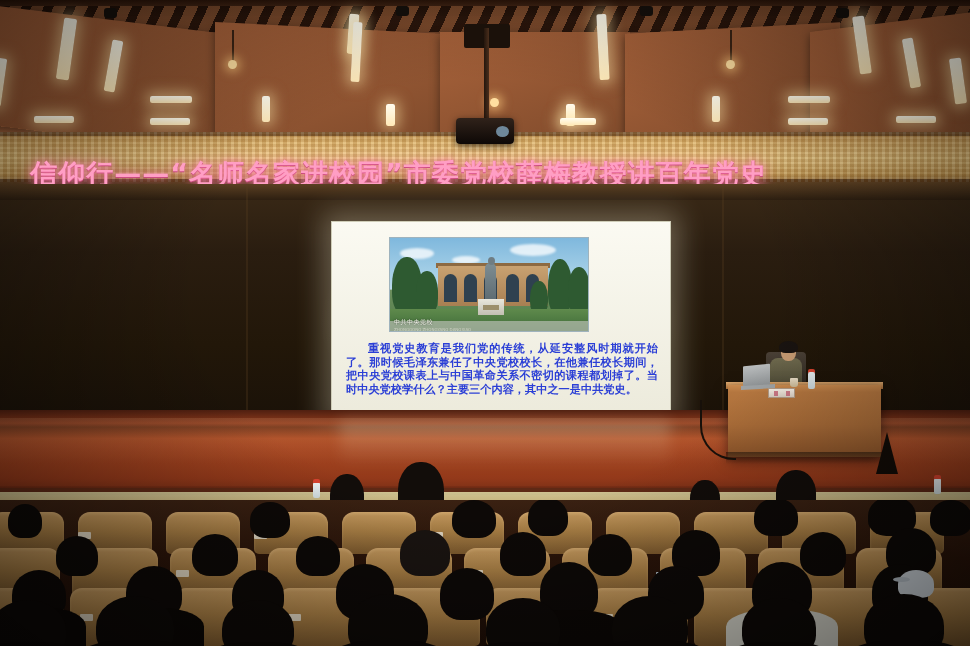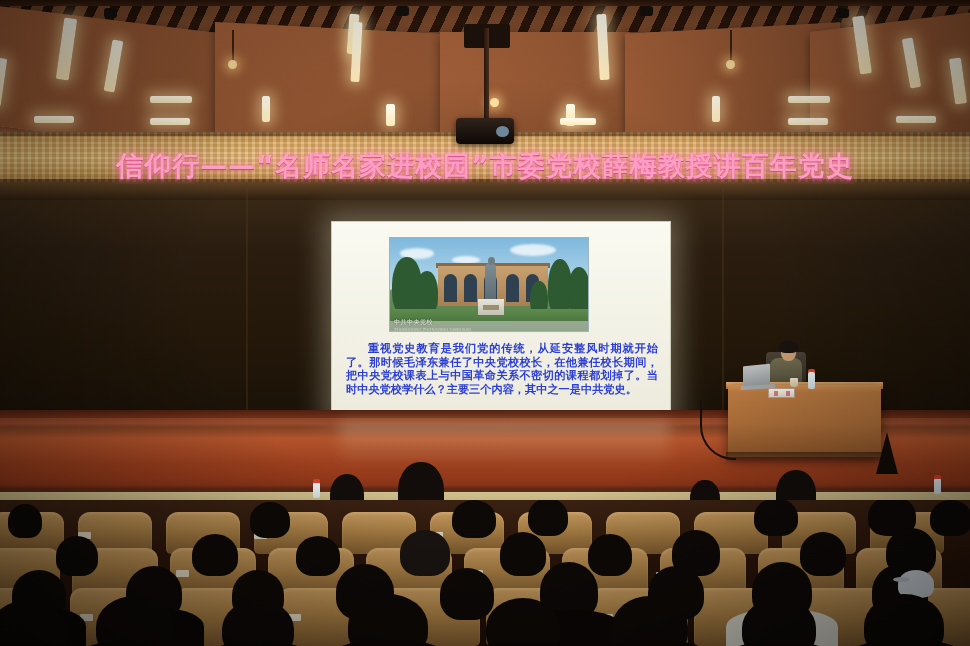--- a/index.html
+++ b/index.html
@@ -43,21 +43,21 @@
   
   .banner { position:absolute; left:0; top:132px; width:970px; height:52px;
             background:linear-gradient(180deg,#b8894a 0%, #d9ae63 18%, #e8c479 50%, #caa055 82%, #8a6334 100%);
             overflow:hidden; }
   .banner::after { content:""; position:absolute; inset:0;
             background:repeating-linear-gradient(90deg, rgba(255,255,255,.10) 0 3px, rgba(120,70,25,.16) 3px 7px),
                        repeating-linear-gradient(0deg, rgba(255,255,255,.07) 0 2px, rgba(110,64,22,.13) 2px 5px);
             pointer-events:none; }
   .banner-glow { position:absolute; left:0; top:0; width:970px; height:52px;
             background:radial-gradient(ellipse at 50% 50%, rgba(255,226,160,.45), rgba(150,95,40,0) 72%); }
-  .banner-text { position:absolute; left:0; top:8px; width:970px; height:52px;
+  .banner-text { position:absolute; left:0; top:16px; width:798px; height:52px;
             display:flex; align-items:center; justify-content:center;
             font-family:"DejaVu Sans", sans-serif; font-weight:bold; font-size:27px;
             letter-spacing:1px; color:#ff9ec4;
             text-shadow:0 0 7px rgba(255,120,175,.85), 0 0 18px rgba(255,90,160,.5), 0 1px 0 #b2406e;
             z-index:3; white-space:nowrap; }
   .banner-edge-t { position:absolute; left:0; top:0; width:970px; height:4px; background:rgba(60,32,12,.55); }
   .banner-edge-b { position:absolute; left:0; bottom:0; width:970px; height:5px; background:rgba(45,24,9,.6); }
 
   
   .backwall { position:absolute; left:0; top:182px; width:970px; height:232px;

